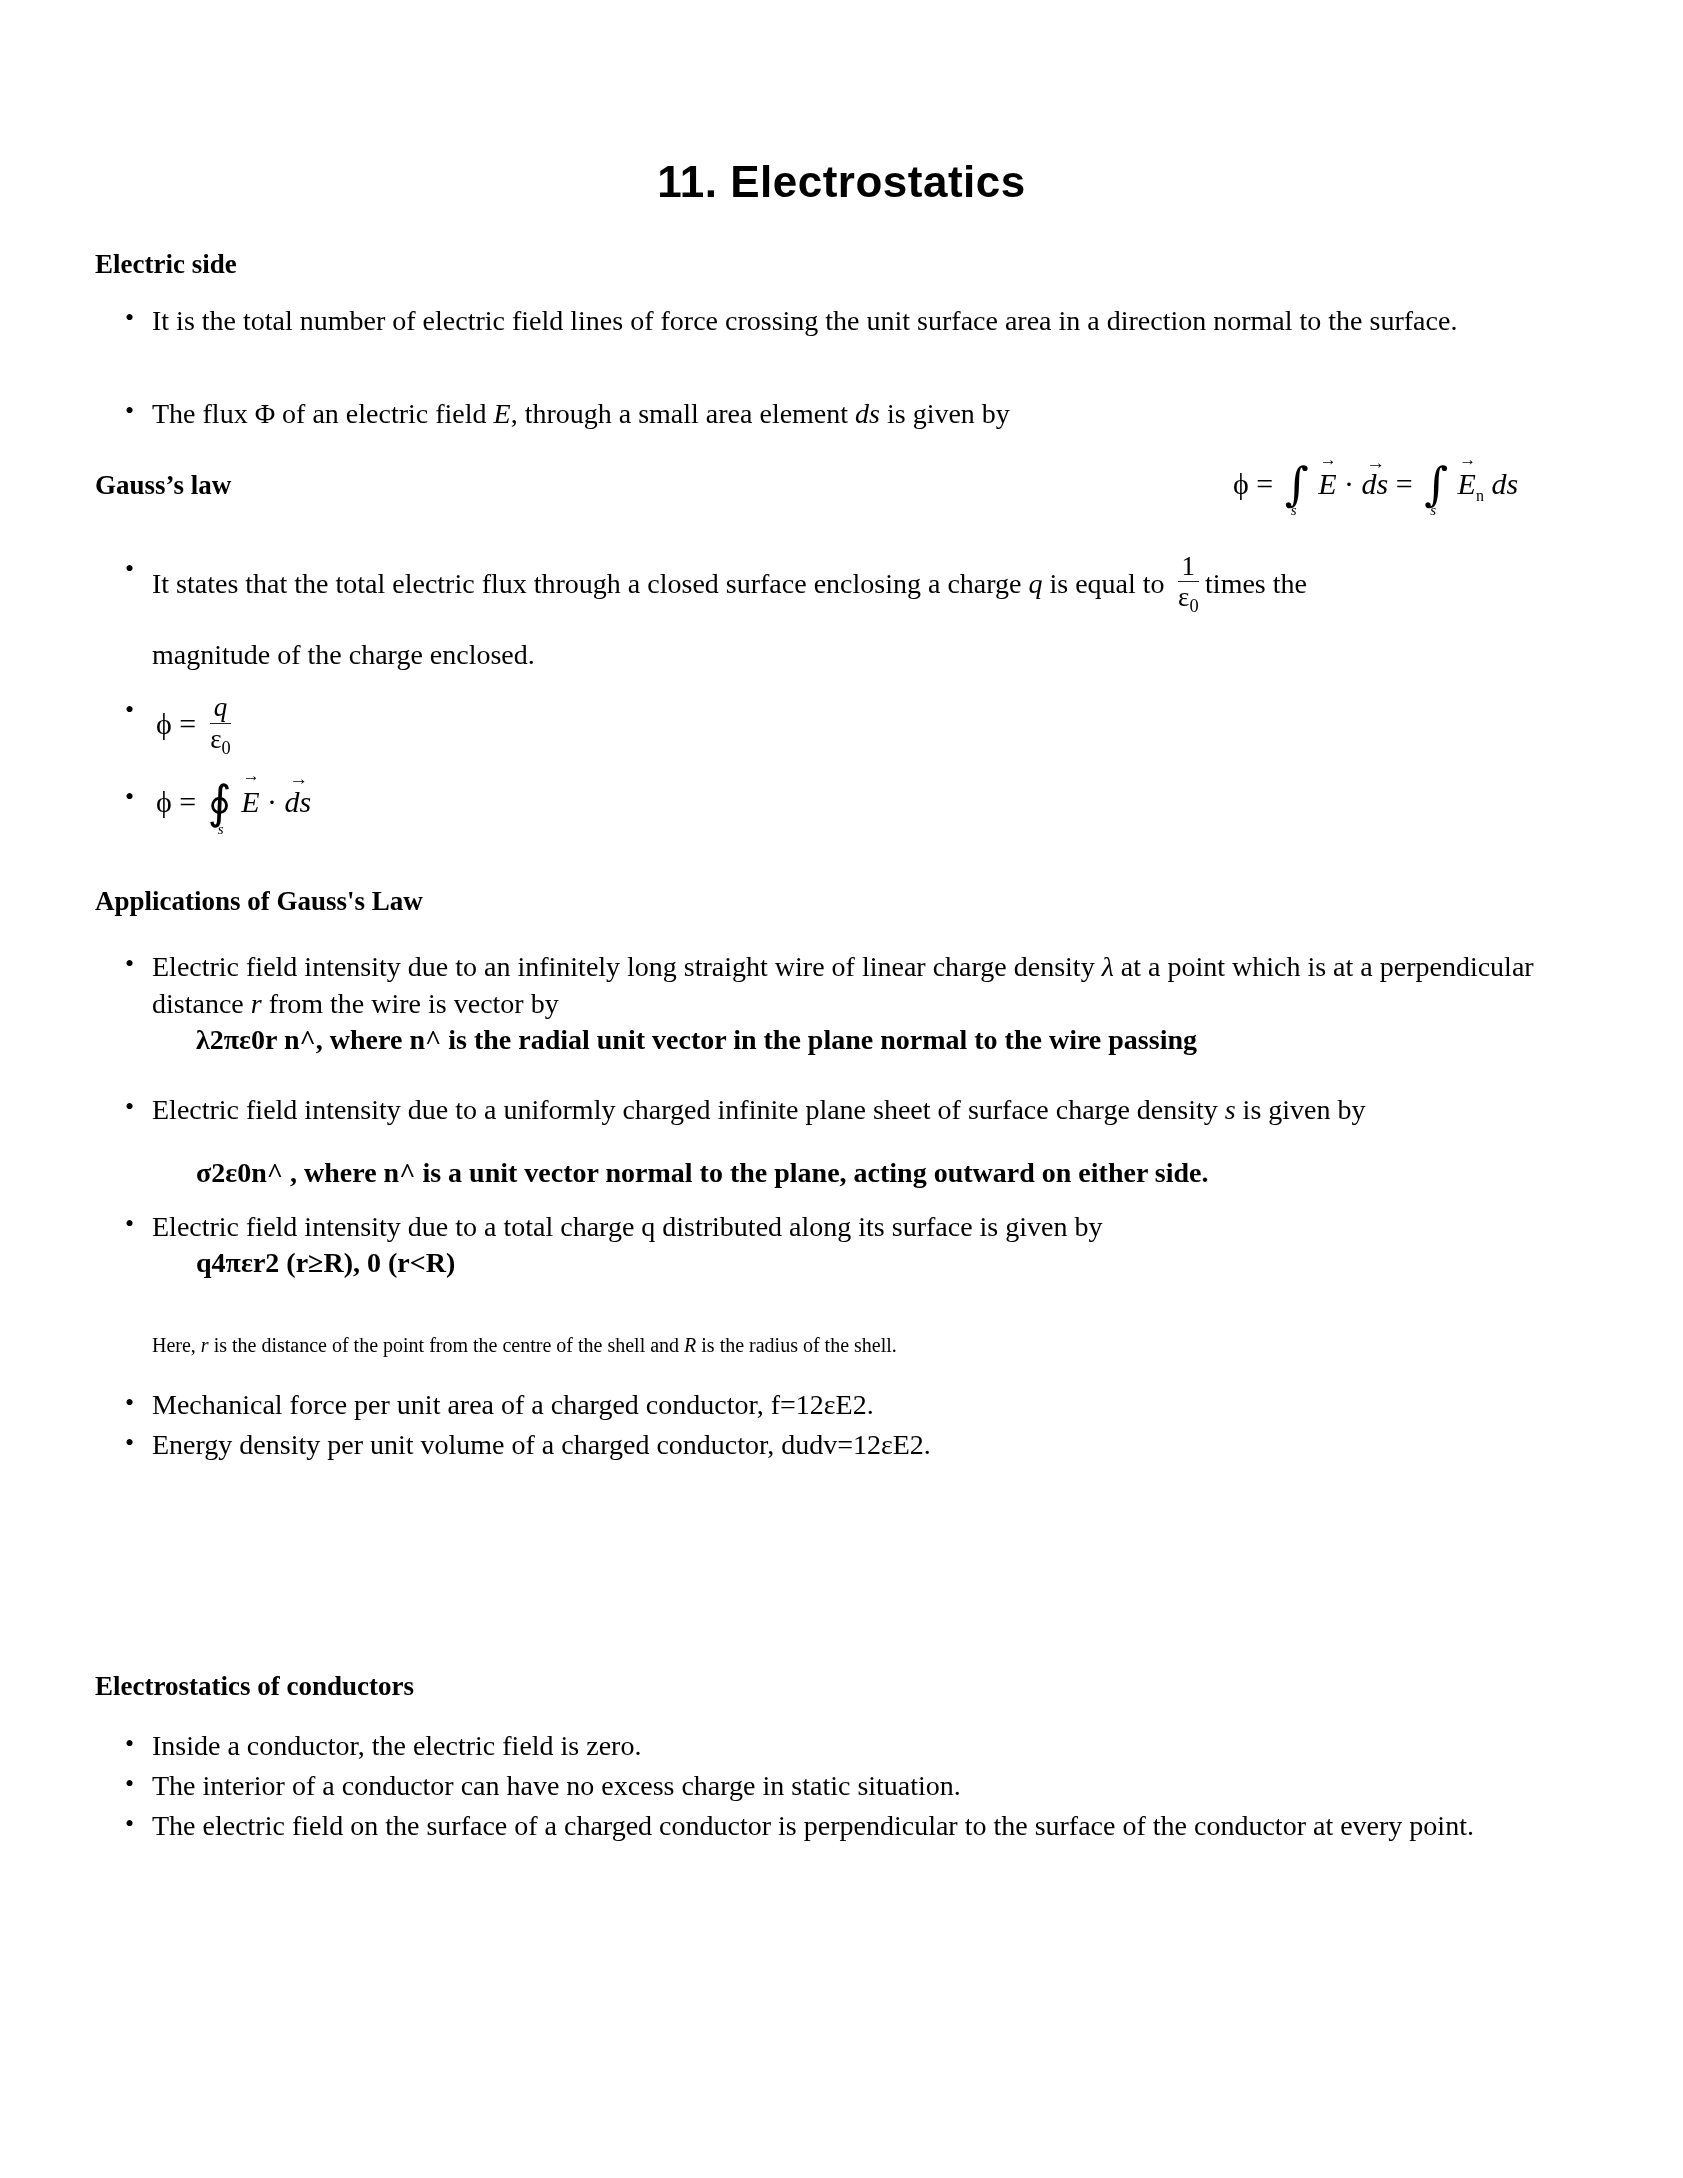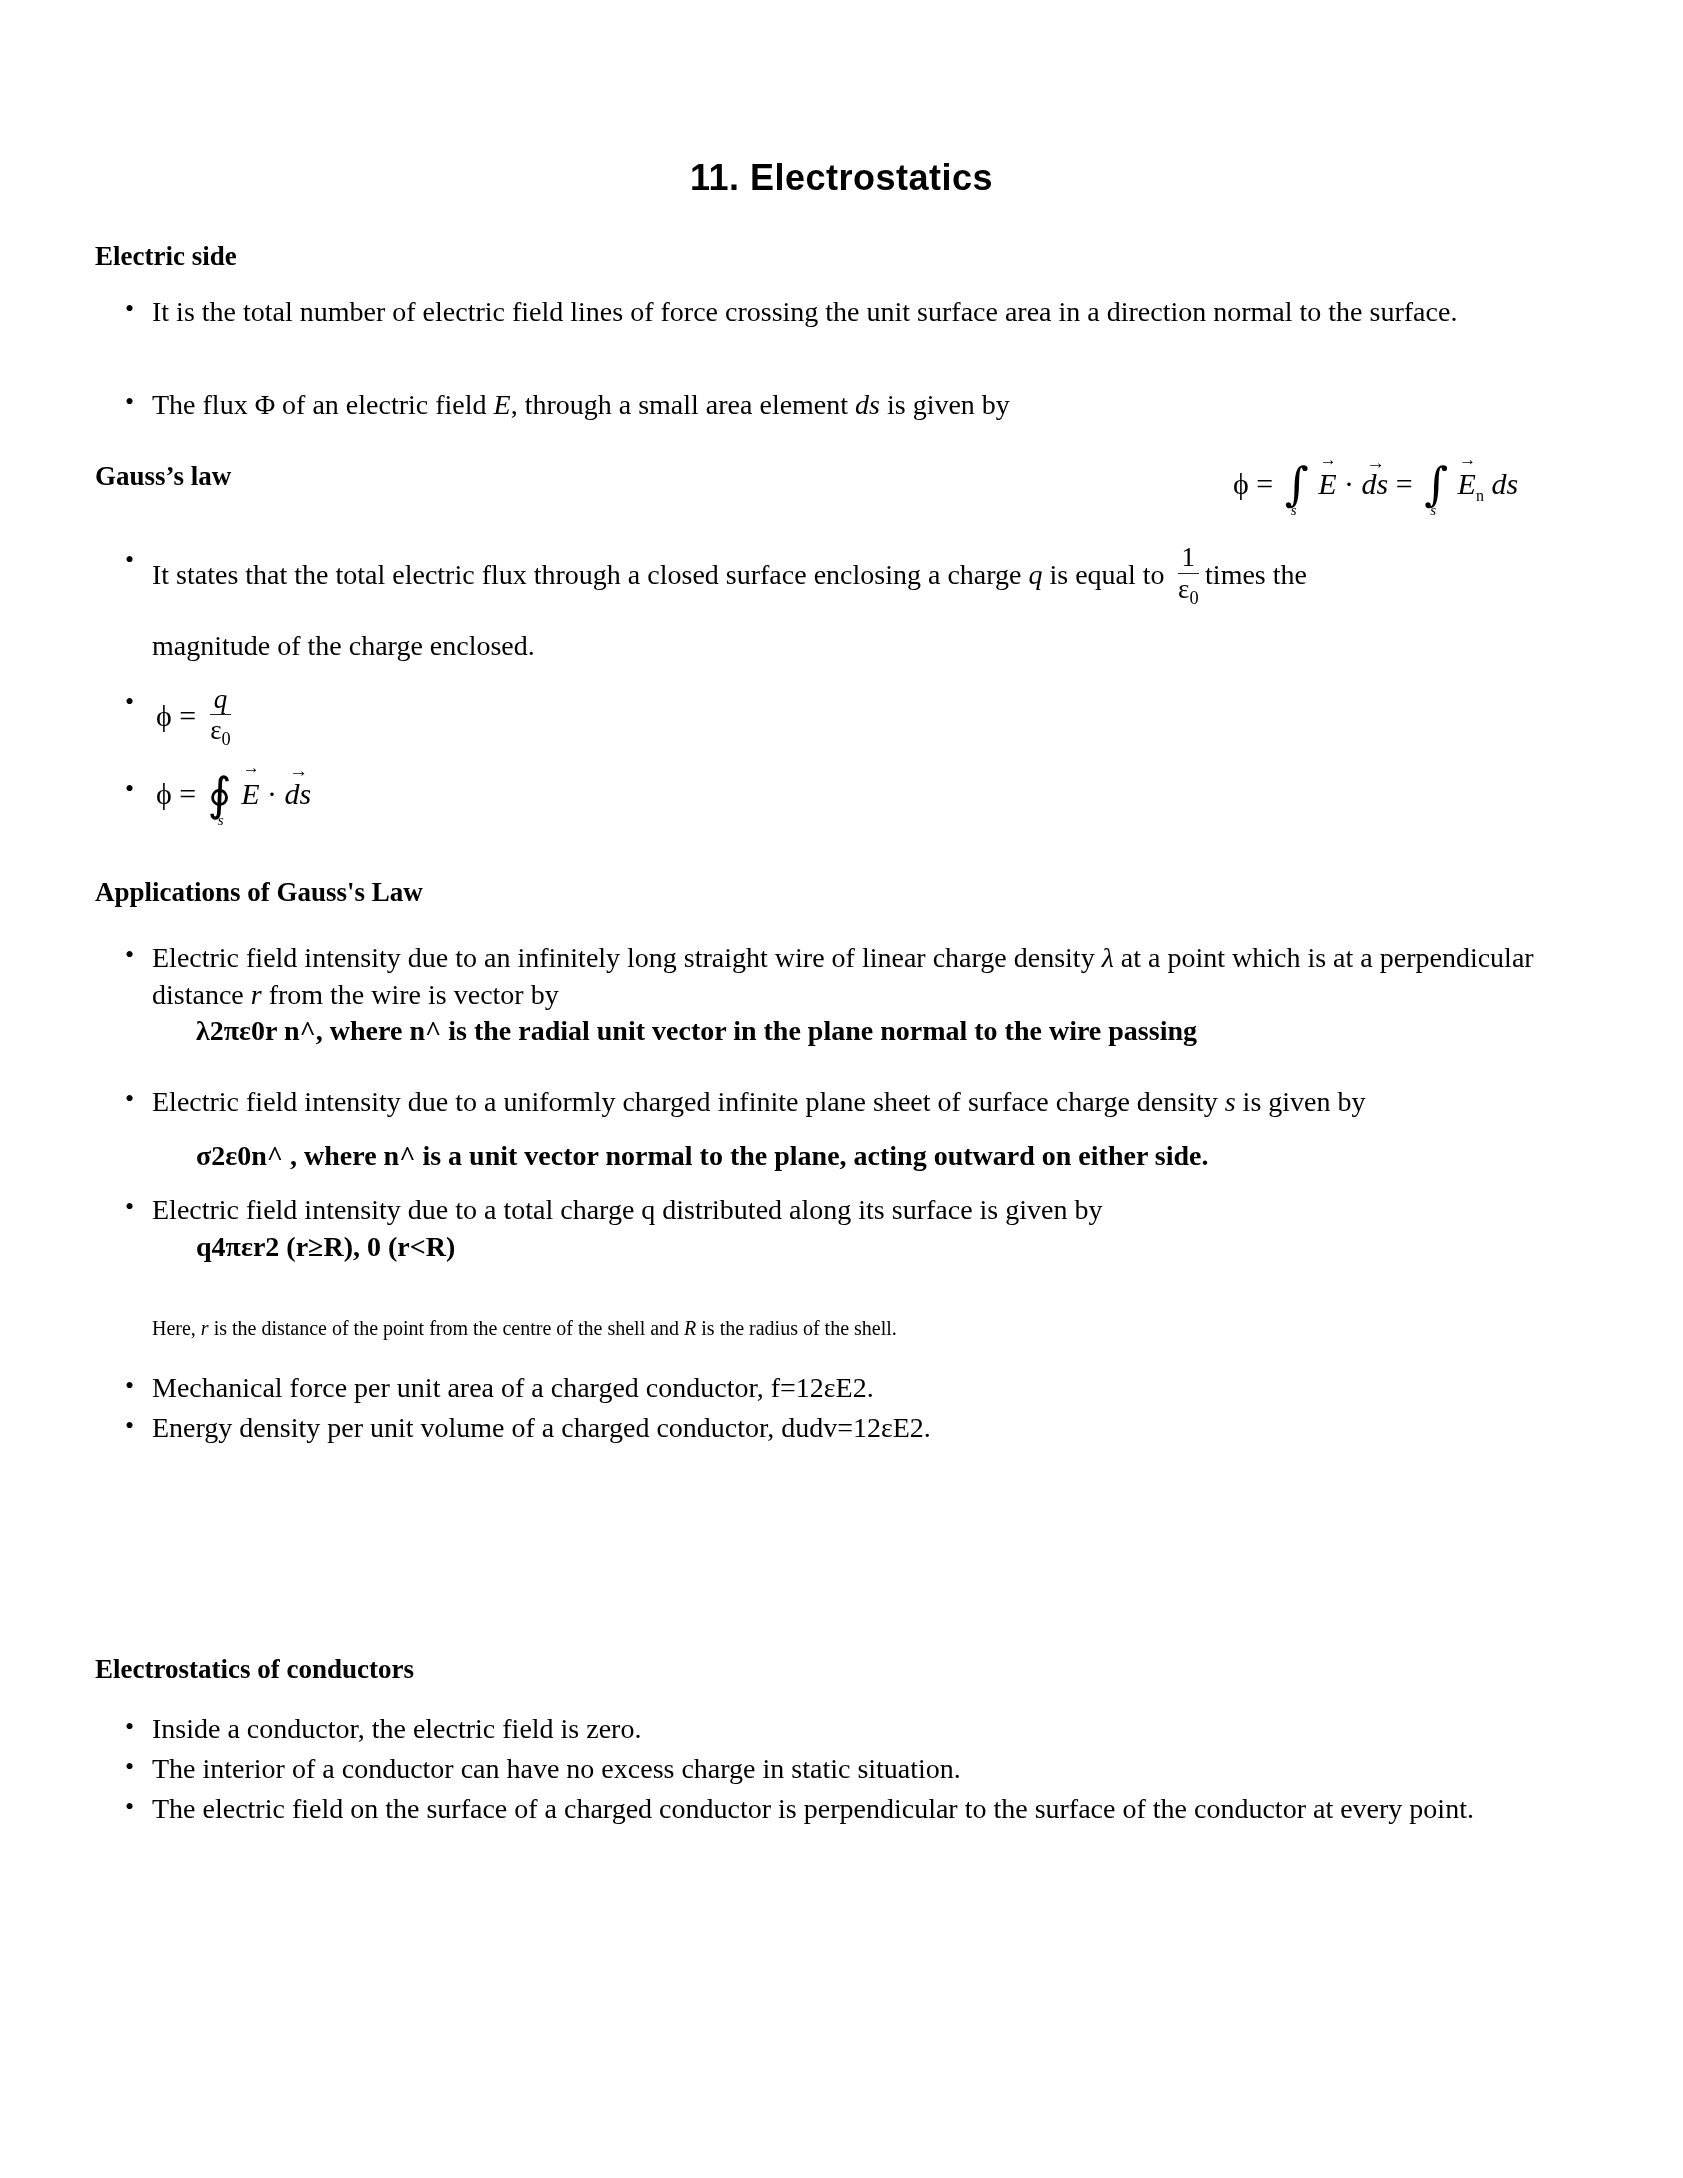--- a/index.html
+++ b/index.html
@@ -20,21 +20,21 @@
     height: 2178px;
     background: #ffffff;
     box-sizing: border-box;
     padding: 0 95px 0 95px;
   }
 
   
   .doc-title {
     font-family: "Liberation Sans", "DejaVu Sans", sans-serif;
     font-weight: bold;
-    font-size: 36px;
+    font-size: 44px;
     text-align: center;
     letter-spacing: 0.5px;
     margin: 0;
     padding-top: 158px;
     line-height: 1.1;
   }
 
   
   .sec-head {
     font-family: "Liberation Serif", "DejaVu Serif", serif;
@@ -251,21 +251,21 @@
   <div style="height:32px"></div>
 
   <ul class="bullets">
     <li>
       <span>Electric field intensity due to an infinitely long straight wire of linear charge density </span><em class="it">λ</em><span> at a point which is at a perpendicular distance </span><em class="it">r</em><span> from the wire is vector by</span>
       <span class="indent-line">λ2πε0r n^,  where n^ is the radial unit vector in the plane normal to the wire passing</span>
     </li>
 
     <li style="margin-top:34px">
       <span>Electric field intensity due to a uniformly charged infinite plane sheet of surface charge density </span><em class="it">s</em><span>  is given by</span>
-      <span class="indent-line" style="margin-top:18px">σ2ε0n^ , where n^ is a unit vector normal to the plane, acting outward on either side.</span>
+      <span class="indent-line" style="margin-top:26px">σ2ε0n^ , where n^ is a unit vector normal to the plane, acting outward on either side.</span>
     </li>
 
     <li style="margin-top:18px">
       <span>Electric field intensity due to a total charge q distributed along its surface  is given by</span>
       <span class="indent-line">q4πεr2 (r≥R),  0      (r&lt;R)</span>
     </li>
   </ul>
 
   <div style="height:50px"></div>
 

